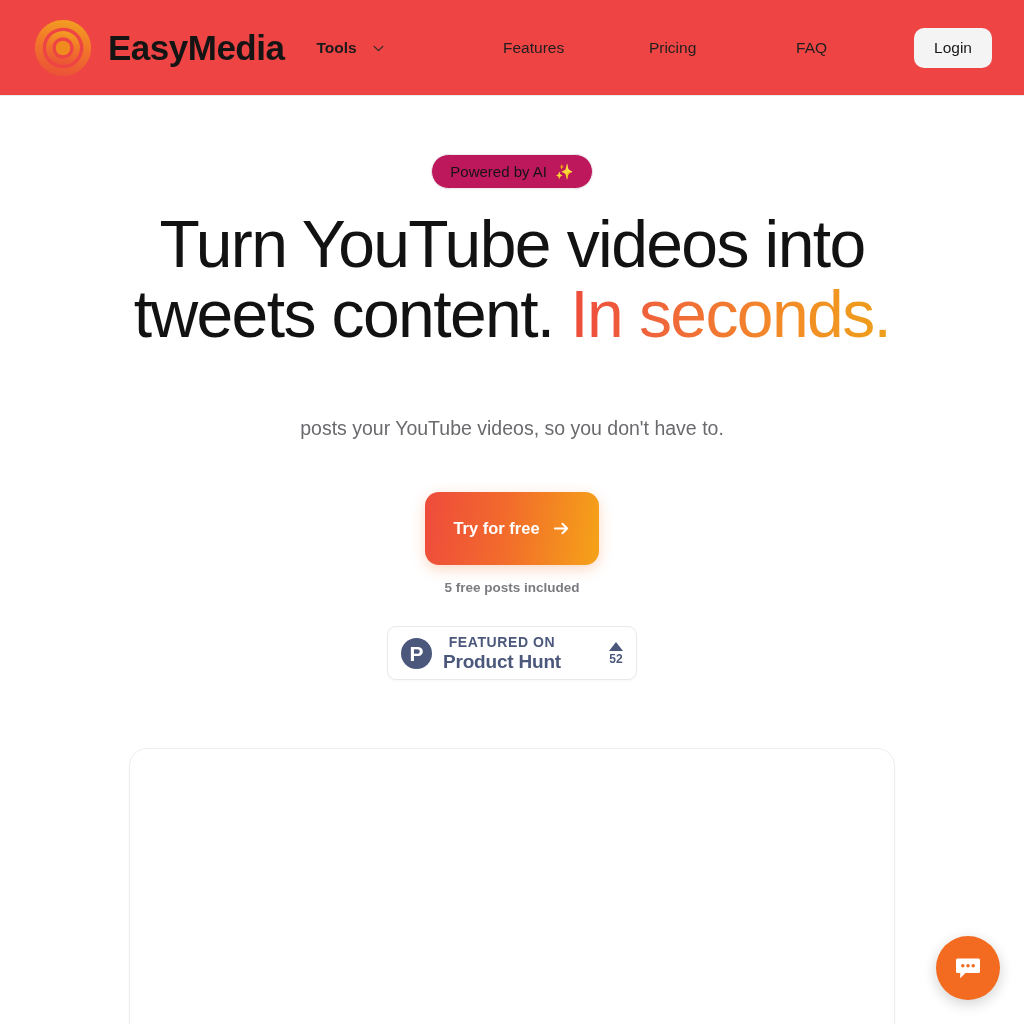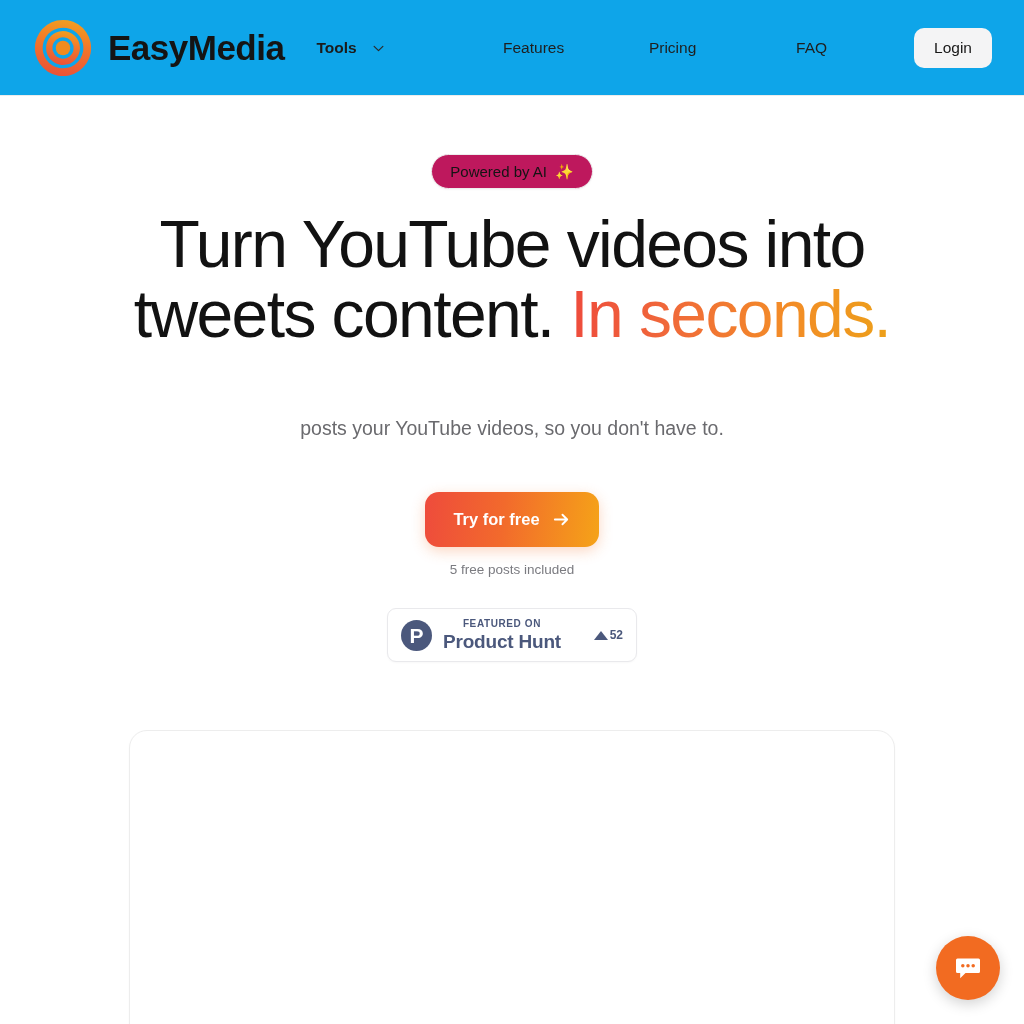--- a/index.html
+++ b/index.html
@@ -19,21 +19,21 @@
   }
 
   
   .header {
     height: 96px;
     width: 100%;
     display: flex;
     align-items: center;
     padding: 0 32px 0 32px;
     border-bottom: 1px solid #ececec;
-    background: #0ea5e9;
+    background: #ef4444;
     position: relative;
   }
 
   .brand {
     display: flex;
     align-items: center;
     gap: 14px;
     flex: 0 0 auto;
   }
 
@@ -155,35 +155,36 @@
   .cta {
     margin-top: 50px;
     display: inline-flex;
     align-items: center;
     justify-content: center;
     gap: 12px;
     background-image: linear-gradient(97deg, #ee4b3c 0%, #f26a2c 45%, #f5a318 100%);
     border: none;
     border-radius: 14px;
     padding: 0 28px;
-    height: 55px;
+    height: 73px;
     color: #ffffff;
     font-family: inherit;
     font-size: 16.5px;
     font-weight: 700;
     cursor: pointer;
     box-shadow: 0 4px 14px rgba(240,110,40,0.28);
     white-space: nowrap;
   }
   .cta .arrow { display: inline-block; width: 19px; height: 19px; }
 
   .cta-note {
     margin-top: 15px;
     font-size: 13.5px;
     color: #7b7b80;
+    font-weight: bold;
   }
 
   
   .ph-badge {
     margin-top: 31px;
     width: 250px;
     height: 54px;
     background: #ffffff;
     border: 1px solid #e9e9ec;
     border-radius: 9px;
@@ -198,27 +199,27 @@
     width: 31px; height: 31px; flex: 0 0 31px;
     border-radius: 50%;
     background: #4b587c;
     color: #ffffff;
     display: flex; align-items: center; justify-content: center;
     font-size: 21px; font-weight: 700; line-height: 1;
     font-family: "Liberation Sans", sans-serif;
   }
   .ph-text { display: flex; flex-direction: column; line-height: 1; gap: 3px; }
   .ph-kicker {
-    font-size: 10px; font-weight: 700; letter-spacing: 0.6px;
+    font-size: 14px; font-weight: 700; letter-spacing: 0.6px;
     color: #4b587c; text-transform: uppercase;
   }
   .ph-name { font-size: 19px; font-weight: 800; color: #4b587c; letter-spacing: -0.2px; white-space: nowrap; }
   .ph-votes {
     margin-left: auto;
-    display: flex; flex-direction: row; align-items: center; gap: 2px;
+    display: flex; flex-direction: column; align-items: center; gap: 2px;
     color: #4b587c;
   }
   .ph-caret {
     width: 0; height: 0;
     border-left: 7px solid transparent;
     border-right: 7px solid transparent;
     border-bottom: 9px solid #4b587c;
   }
   .ph-count { font-size: 12px; font-weight: 700; line-height: 1; }
 

